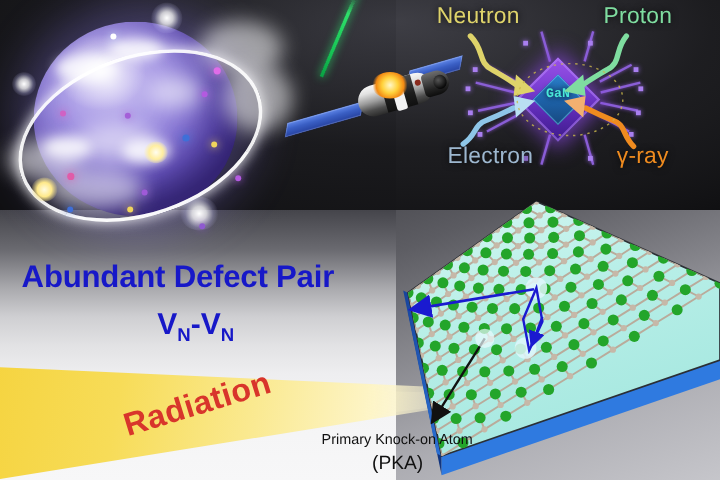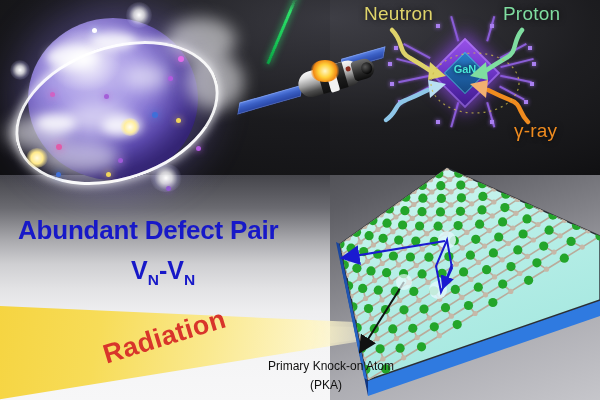--- a/index.html
+++ b/index.html
@@ -64,21 +64,21 @@
     background:radial-gradient(circle,#fff7c8 0%,#ffd23c 35%,#f28a14 62%,rgba(240,120,20,0) 78%);}
 
   
   .plabel{position:absolute;font-size:19px;font-weight:400;letter-spacing:.2px;white-space:nowrap;}
   #lbl-neutron{left:364px;top:3px;color:#ded36a;text-shadow:0 0 6px rgba(0,0,0,.8);}
   #lbl-proton{left:503px;top:3px;color:#7fdda0;text-shadow:0 0 6px rgba(0,0,0,.8);}
   #lbl-electron{left:373px;top:120px;color:#9db7cf;text-shadow:0 0 6px rgba(0,0,0,.75);}
   #lbl-gamma{left:514px;top:120px;color:#ef8b1f;text-shadow:0 0 6px rgba(0,0,0,.75);}
 
   
-  .chip-wrap{position:absolute;left:420px;top:40px;width:110px;height:66px;}
+  .chip-wrap{position:absolute;left:420px;top:50px;width:110px;height:66px;font-family:Liberation Mono, monospace;}
   .chip-dia{position:absolute;left:20px;top:8px;width:50px;height:50px;transform:rotate(45deg);
     background:linear-gradient(135deg,#9a52e8 0%,#7b3fd4 35%,#5c2ab3 65%,#3d1a8a 100%);
     box-shadow:0 0 16px 5px rgba(140,70,230,.65), inset 0 0 0 2px rgba(190,140,255,.5);}
   .chip-core{position:absolute;left:30px;top:18px;width:30px;height:30px;transform:rotate(45deg);
     background:linear-gradient(135deg,#2b7fc9 0%,#1e63aa 50%,#16487f 100%);
     box-shadow:inset 0 0 0 1px rgba(120,220,255,.45);}
   .chip-label{position:absolute;left:18px;top:23px;width:54px;text-align:center;
     font-size:11px;font-weight:700;color:#49e8d8;text-shadow:0 0 5px rgba(0,0,0,.9);}
   .trace{position:absolute;height:1.5px;background:#8a5fd6;box-shadow:0 0 3px rgba(150,90,230,.8);}
   .trace-pad{position:absolute;width:4px;height:4px;background:#a97ff0;box-shadow:0 0 4px rgba(170,120,255,.9);}
@@ -96,21 +96,21 @@
     transform:rotate(-17deg);transform-origin:left center;letter-spacing:.4px;}
 
   
   #lbl-defect{position:absolute;left:18px;top:215px;font-size:26px;font-weight:700;color:#1718c8;
     letter-spacing:-.2px;white-space:nowrap;}
   #lbl-vnvn{position:absolute;left:131px;top:256px;font-size:25px;font-weight:700;color:#1718c8;white-space:nowrap;}
   #lbl-vnvn sub{font-size:.62em;}
 
   
   #lbl-pka1{position:absolute;left:268px;top:359px;font-size:12px;color:#111;white-space:nowrap;}
-  #lbl-pka2{position:absolute;left:310px;top:378px;font-size:12px;color:#111;white-space:nowrap;text-align:center;}
+  #lbl-pka2{position:absolute;left:310px;top:378px;font-size:16px;color:#111;white-space:nowrap;text-align:center;}
 
   #svg-top{position:absolute;inset:0;pointer-events:none;}
 </style>
 </head>
 <body>
 
 <div id="stage">
 
   <div class="sky"></div>
   <div class="sky-right"></div>
@@ -193,20 +193,21 @@
     <div class="trace-pad" style="left:16px;top:80px;"></div>
     <div class="trace-pad" style="left:70px;top:80px;"></div>
 
     <div class="chip-dia"></div>
     <div class="chip-core"></div>
     <div class="chip-label">GaN</div>
   </div>
 
   <div class="plabel" id="lbl-proton">Proton</div>
   <div class="plabel" id="lbl-neutron">Neutron</div>
+  <div class="plabel" id="lbl-electron">Electron</div>
   <div class="plabel" id="lbl-gamma">γ-ray</div>
 
   <div class="ybeam2"></div>
   <div class="ybeam"></div>
   <div id="lbl-radiation">Radiation</div>
 
   <svg id="svg-top" width="600" height="400" viewBox="0 0 600 400">
     <defs>
       <clipPath id="slabClip">
         <polygon points="340,244 447,168 600,236 600,300 368,380"></polygon>

